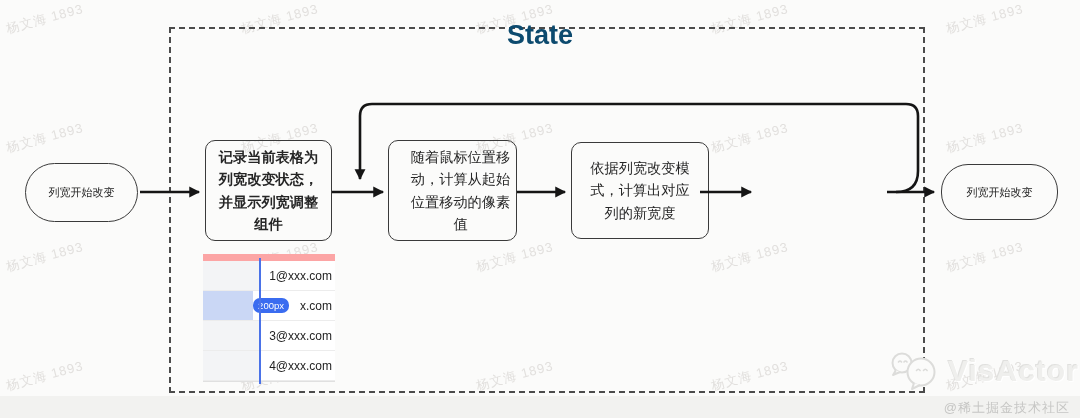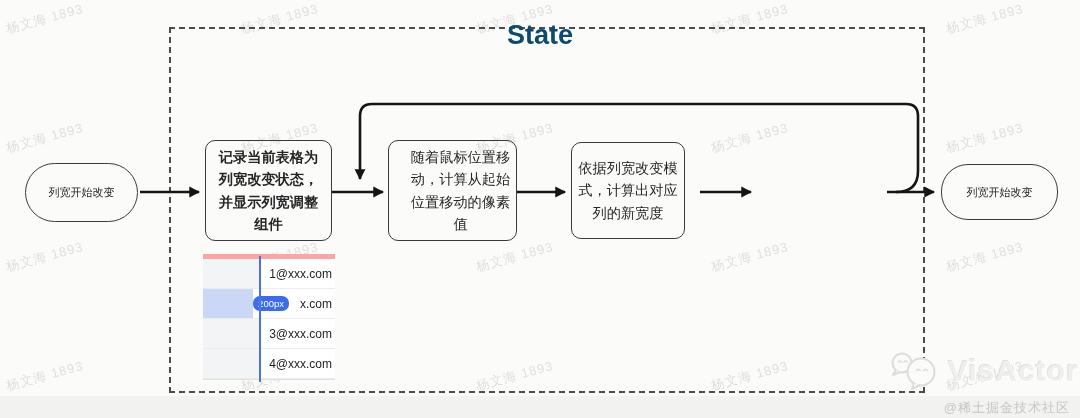--- a/index.html
+++ b/index.html
@@ -30,28 +30,28 @@
   .oval.end{left:941px;top:164px;width:117px;height:56px;border-radius:27px;}
   
   .step{
     position:absolute;border:1.8px solid #3a3a3a;border-radius:10px;
     display:flex;align-items:center;justify-content:center;text-align:center;
     font-size:14.2px;line-height:1.58;color:#262626;box-sizing:border-box;
     background:transparent;z-index:2;white-space:pre-line;
   }
   .step.s1{left:205px;top:140px;width:127px;height:101px;font-weight:bold;}
   .step.s2{left:388px;top:140px;width:129px;height:101px;padding-left:16px;}
-  .step.s3{left:571px;top:142px;width:114px;height:97px;}
+  .step.s3{left:571px;top:142px;width:138px;height:97px;}
   .step.s4{left:757px;top:140px;width:130px;height:99px;}
   
   .arrows{position:absolute;left:0;top:0;z-index:3;pointer-events:none;}
   
   .tablePrev{
     position:absolute;left:203px;top:254px;width:132px;height:120px;z-index:2;
-    border-top:5px solid #fca5a5;border-bottom:1px solid #e0e0e0;background:#701a75;
+    border-top:7px solid #fca5a5;border-bottom:1px solid #e0e0e0;background:#701a75;
   }
   .trow{display:flex;height:30px;border-bottom:1px solid #ececec;box-sizing:border-box;}
   .trow:last-child{border-bottom:none;}
   .thead-cell{width:57px;background:#f3f4f6;height:100%;}
   .tcell{
     flex:1;background:#ffffff;display:flex;align-items:center;justify-content:flex-end;
     font-size:12px;color:#1e1e1e;padding-right:3px;box-sizing:border-box;white-space:nowrap;
   }
   .badge{
     display:inline-block;font-size:9.5px;line-height:1;color:#ffffff;background:#3a6cf0;

